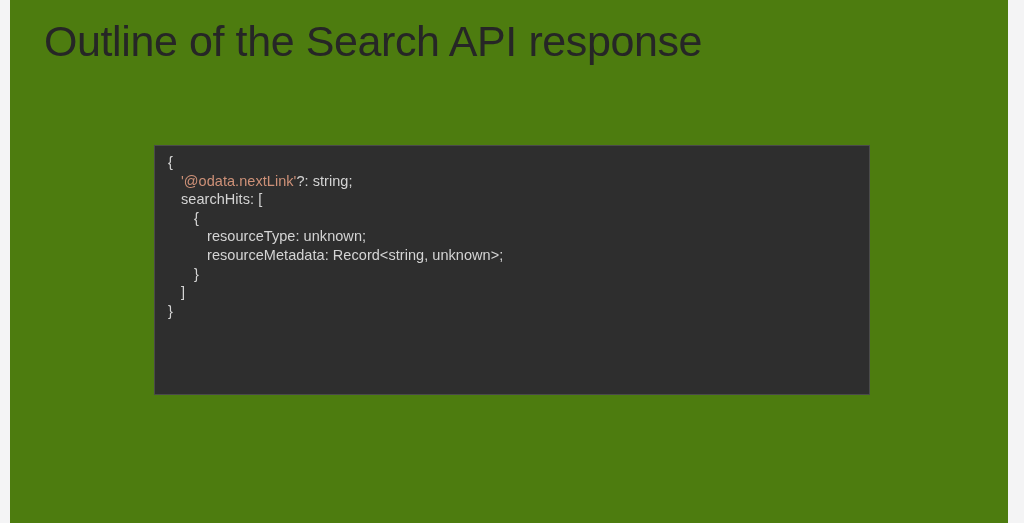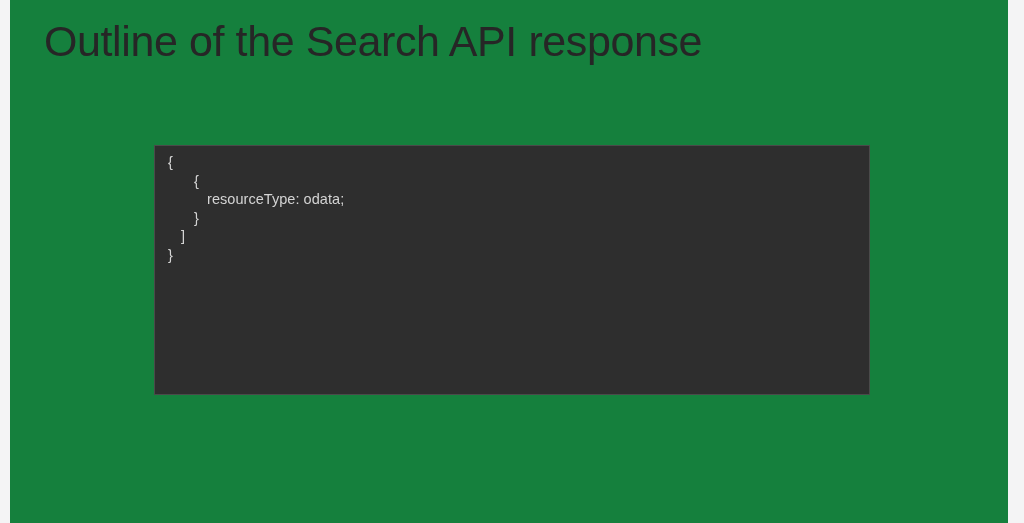--- a/index.html
+++ b/index.html
@@ -27,21 +27,21 @@
   }
   .gutter-left  { left: 0;  width: 10px; }
   .gutter-right { right: 0; width: 16px; }
 
   .slide-canvas {
     position: absolute;
     left: 10px;
     right: 16px;
     top: 0;
     bottom: 0;
-    background: #15803d;
+    background: #4d7c0f;
   }
 
   
   .slide-title {
     position: absolute;
     left: 34px;
     top: 16px;
     width: 900px;
     font-size: 43px;
     font-weight: 300;
@@ -95,22 +95,25 @@
   <div class="gutter gutter-left"></div>
   <div class="gutter gutter-right"></div>
 
   <div class="slide-canvas">
 
     <div class="slide-title">Outline of the Search API response</div>
 
     <div class="code-panel">
       <div class="code-block" id="code-block">
           <div class="code-line ind-0"><span class="tok-plain">{</span></div>
+          <div class="code-line ind-1"><span class="tok-string">'@odata.nextLink'</span><span class="tok-plain">?: string;</span></div>
+          <div class="code-line ind-1"><span class="tok-plain">searchHits: [</span></div>
           <div class="code-line ind-2"><span class="tok-plain">{</span></div>
-          <div class="code-line ind-3"><span class="tok-plain">resourceType: odata;</span></div>
+          <div class="code-line ind-3"><span class="tok-plain">resourceType: unknown;</span></div>
+          <div class="code-line ind-3"><span class="tok-plain">resourceMetadata: Record&lt;string, unknown&gt;;</span></div>
           <div class="code-line ind-2"><span class="tok-plain">}</span></div>
           <div class="code-line ind-1"><span class="tok-plain">]</span></div>
           <div class="code-line ind-0"><span class="tok-plain">}</span></div>
         </div>
     </div>
 
   </div>
 </div>
 
 </body></html>

